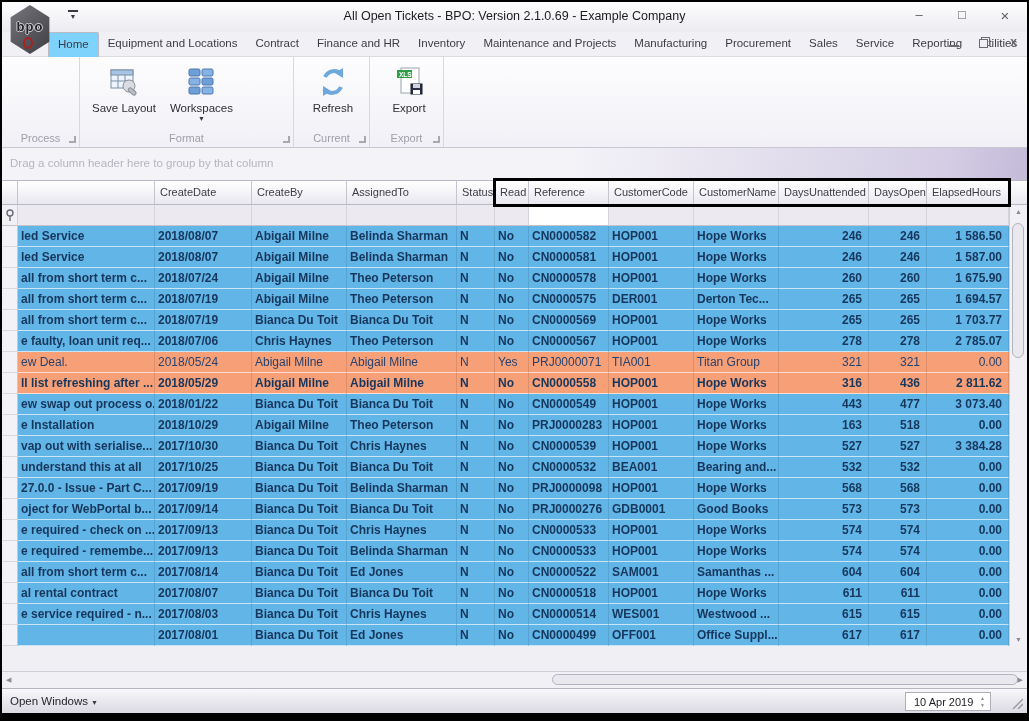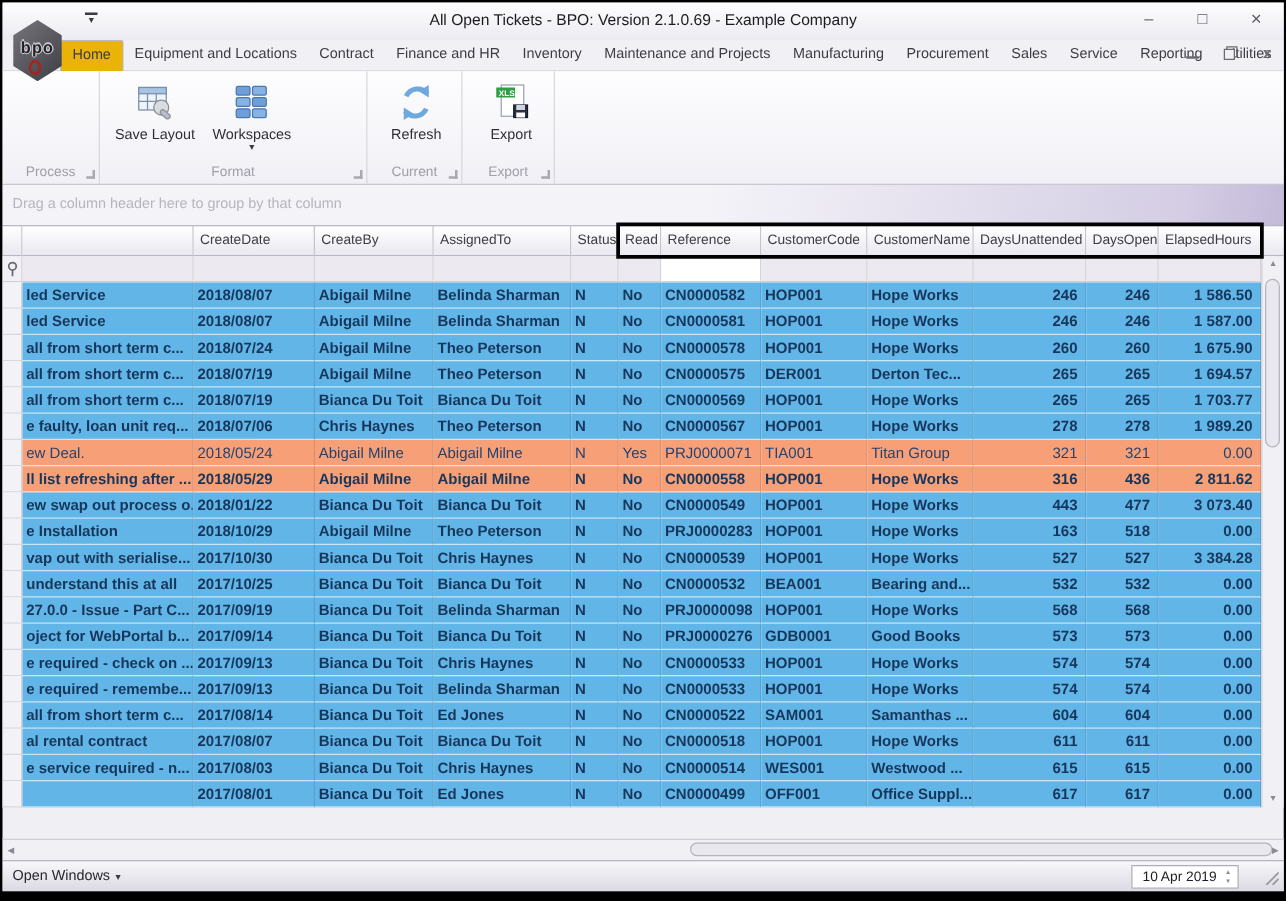--- a/index.html
+++ b/index.html
@@ -7,38 +7,38 @@
   .window{position:relative;width:1029px;height:721px;background:#f0eff4;
     border:2px solid #000;border-bottom:8px solid #000;overflow:hidden;}
 
   
   .titlebar{position:absolute;left:0;top:0;width:1025px;height:30px;
     background:linear-gradient(#fdfdfe,#ecebf1);}
   .title-text{position:absolute;left:0;top:7px;width:100%;text-align:center;
     font-size:12.5px;color:#1c1c20;}
   .win-controls{position:absolute;right:14px;top:5px;display:flex;gap:27px;color:#5d5d66;}
   .win-controls span{width:16px;text-align:center;font-size:13px;cursor:default;}
-  .logo{position:absolute;left:6px;top:14px;width:44px;height:49px;z-index:9;
+  .logo{position:absolute;left:6px;top:3px;width:44px;height:49px;z-index:9;
     background:linear-gradient(135deg,#77777d,#3c3c42);
     clip-path:polygon(50% 0,94% 25%,94% 75%,50% 100%,6% 75%,6% 25%);
     display:flex;align-items:center;justify-content:center;}
   .logo-text{font-weight:bold;font-size:13px;letter-spacing:1px;color:#232327;
     text-shadow:-1px 0 #cbcbd2,1px 0 #cbcbd2,0 -1px #cbcbd2,0 1px #cbcbd2;margin-top:-6px;}
   .logo-ring{position:absolute;left:15px;bottom:5px;width:10px;height:12px;
     border:2px solid #a92222;border-radius:50%;}
   .qat-arrow{position:absolute;left:66px;top:8px;width:10px;color:#3a3a40;font-size:7px;
     line-height:5px;text-align:center;}
   .qat-arrow .bar{display:block;height:2px;background:#3a3a40;margin-bottom:2px;}
 
   
   .tabrow{position:absolute;left:0;top:30px;width:1025px;height:25px;background:#f1f0f5;
     border-bottom:1px solid #dcdbe2;}
   .tabs{position:absolute;left:46px;top:0;height:25px;display:flex;}
   .tab{padding:5px 9px 0 9px;font-size:11.5px;color:#3c3c44;white-space:nowrap;cursor:default;}
-  .tab.active{background:#eab308;border:1px solid #bab9c4;border-bottom:none;border-radius:2px 2px 0 0;}
+  .tab.active{background:#7dd3fc;border:1px solid #bab9c4;border-bottom:none;border-radius:2px 2px 0 0;}
   .mdi-controls{position:absolute;right:10px;top:5px;display:flex;gap:20px;align-items:center;color:#6a6a72;}
   .mdi-min{width:10px;height:9px;border-bottom:2px solid #6a6a72;}
   .mdi-restore{position:relative;width:11px;height:11px;}
   .mdi-restore::before{content:"";position:absolute;right:0;top:0;width:7px;height:7px;border:1.5px solid #6a6a72;}
   .mdi-restore::after{content:"";position:absolute;left:0;bottom:0;width:7px;height:7px;border:1.5px solid #6a6a72;background:#f1f0f5;}
   .mdi-close{font-size:12px;font-weight:bold;line-height:11px;}
 
   
   .ribbon{position:absolute;left:0;top:55px;width:1025px;height:91px;
     background:linear-gradient(#fdfdfe,#f1f0f6);border-bottom:1px solid #c9c8d2;}
@@ -362,21 +362,21 @@
         <div class="cell">2018/07/06</div>
         <div class="cell">Chris Haynes</div>
         <div class="cell">Theo Peterson</div>
         <div class="cell">N</div>
         <div class="cell">No</div>
         <div class="cell">CN0000567</div>
         <div class="cell">HOP001</div>
         <div class="cell">Hope Works</div>
         <div class="cell right">278</div>
         <div class="cell right">278</div>
-        <div class="cell right">1 989.20</div>
+        <div class="cell right">2 785.07</div>
       </div>
       <div class="grow orange normal" style="grid-template-columns: 16px 137px 97px 95px 110px 38px 34px 80px 85px 85px 90px 58px 82px;">
         <div class="cell indicator"></div>
         <div class="cell">ew Deal.</div>
         <div class="cell">2018/05/24</div>
         <div class="cell">Abigail Milne</div>
         <div class="cell">Abigail Milne</div>
         <div class="cell">N</div>
         <div class="cell">Yes</div>
         <div class="cell">PRJ0000071</div>

